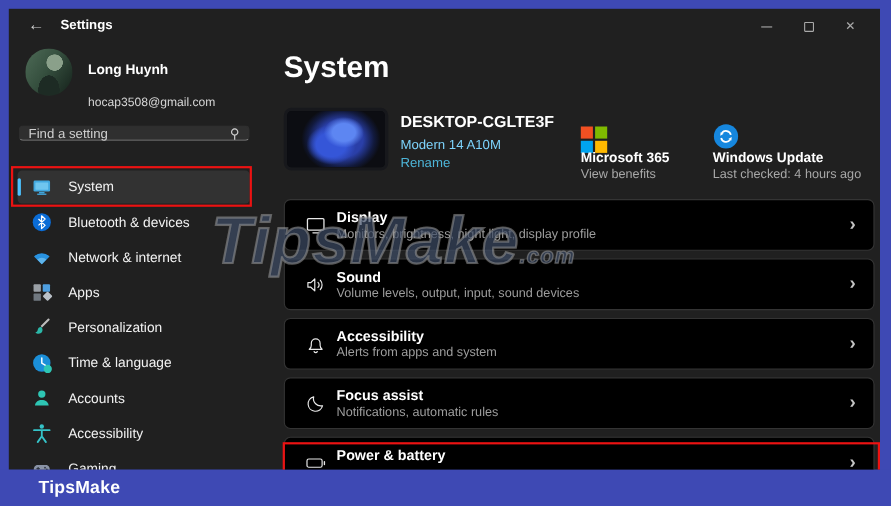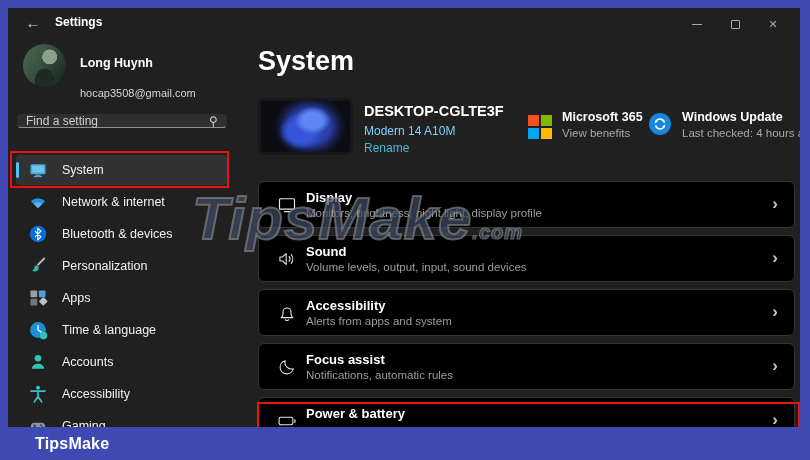--- a/index.html
+++ b/index.html
@@ -55,21 +55,21 @@
     border-radius:7px; background:#0c0d12; border:3px solid #17181c; overflow:hidden; }
   .device-thumb .bloom { position:absolute; inset:0;
     background:
       radial-gradient(ellipse 26px 20px at 58% 38%, #5d86f2 0 40%, transparent 70%),
       radial-gradient(ellipse 30px 24px at 45% 60%, #3556d8 0 45%, transparent 75%),
       radial-gradient(ellipse 40px 34px at 55% 50%, #2a3fa8 0 50%, #121a3e 75%, transparent 90%),
       #0c0d12; }
   .device-name { position:absolute; left:356px; top:95px; font-size:14.5px; font-weight:bold; }
   .device-model { position:absolute; left:356px; top:116px; font-size:12px; color:#7dd3fc; }
   .device-rename { position:absolute; left:356px; top:133px; font-size:12px; color:#4db5d8; }
-  .status-block { position:absolute; top:102px; display:flex; }
+  .status-block { position:absolute; top:102px; display:flex;flex-direction:column; }
   .status-ms { left:520px; }
   .status-wu { left:640px; }
   .status-block .sicon { width:24px; height:24px; margin-right:10px; margin-top:2px; }
   .status-title { font-size:12.5px; font-weight:bold; white-space:nowrap; }
   .status-sub { font-size:11.5px; color:#a8a8a8; margin-top:3px; white-space:nowrap; }
   .ms-logo { display:grid; grid-template-columns:11px 11px; grid-template-rows:11px 11px; gap:2px; margin-top:3px; }
   .ms-logo i { display:block; }
   .cards { position:absolute; left:250px; top:173px; width:537px; }
   .card { position:relative; width:537px; height:47px; background:#000000;
     border:1px solid #343434; border-radius:6px; margin-bottom:7px; }
@@ -130,55 +130,55 @@
             <rect x="3" y="5" width="18" height="12" rx="1.5" fill="#42a9e0"></rect>
             <rect x="5" y="7" width="14" height="8" rx="0.5" fill="#6fc6ef"></rect>
             <rect x="9" y="17.5" width="6" height="1.6" fill="#42a9e0"></rect>
             <rect x="7" y="19.2" width="10" height="1.4" fill="#42a9e0"></rect>
           </svg>
         </span>
     <span class="nlabel">System</span>
   </div>
       <div class="nav-item">
     <span class="nicon">
-          <svg width="20" height="20" viewBox="0 0 24 24">
-            <path d="M12 19.5L3.5 11a12 12 0 0 1 17 0z" fill="#2892e0"></path>
-            <path d="M12 19.5L7 14.4a7 7 0 0 1 10 0z" fill="#5fb5ec"></path>
-          </svg>
-        </span>
-    <span class="nlabel">Network &amp; internet</span>
-  </div>
-      <div class="nav-item">
-    <span class="nicon">
           <svg width="18" height="18" viewBox="0 0 24 24">
             <circle cx="12" cy="12" r="11" fill="#0a6cd6"></circle>
             <path d="M8 8.2l8 7.6-4.3 4V4.2l4.3 4-8 7.6" stroke="#fff" stroke-width="1.5" fill="none" stroke-linejoin="round"></path>
           </svg>
         </span>
     <span class="nlabel">Bluetooth &amp; devices</span>
   </div>
       <div class="nav-item">
     <span class="nicon">
           <svg width="20" height="20" viewBox="0 0 24 24">
-            <path d="M20.5 3.5l-8.2 8.2-1.6-1.6 8.2-8.2c.9-.4 2 .7 1.6 1.6z" fill="#bdbdbd"></path>
-            <path d="M11.5 11.2c-2.2-.3-3.6 1-4 3.2-.3 1.7-1.2 2.3-2.5 2.6 1.5 1.8 5.6 2.2 7.2-.4 1-1.6.8-3.8-.7-5.4z" fill="#2bb7a8"></path>
-          </svg>
-        </span>
-    <span class="nlabel">Personalization</span>
+            <path d="M12 19.5L3.5 11a12 12 0 0 1 17 0z" fill="#2892e0"></path>
+            <path d="M12 19.5L7 14.4a7 7 0 0 1 10 0z" fill="#5fb5ec"></path>
+          </svg>
+        </span>
+    <span class="nlabel">Network &amp; internet</span>
   </div>
       <div class="nav-item">
     <span class="nicon">
           <svg width="20" height="20" viewBox="0 0 24 24">
             <rect x="3" y="3" width="8" height="8" rx="1" fill="#9aa0a6"></rect>
             <rect x="13" y="3" width="8" height="8" rx="1" fill="#4e9fe0"></rect>
             <rect x="3" y="13" width="8" height="8" rx="1" fill="#707880"></rect>
             <rect x="14.5" y="12.2" width="7.6" height="7.6" rx="1" transform="rotate(45 18.3 16)" fill="#b9c0c7"></rect>
           </svg>
         </span>
     <span class="nlabel">Apps</span>
+  </div>
+      <div class="nav-item">
+    <span class="nicon">
+          <svg width="20" height="20" viewBox="0 0 24 24">
+            <path d="M20.5 3.5l-8.2 8.2-1.6-1.6 8.2-8.2c.9-.4 2 .7 1.6 1.6z" fill="#bdbdbd"></path>
+            <path d="M11.5 11.2c-2.2-.3-3.6 1-4 3.2-.3 1.7-1.2 2.3-2.5 2.6 1.5 1.8 5.6 2.2 7.2-.4 1-1.6.8-3.8-.7-5.4z" fill="#2bb7a8"></path>
+          </svg>
+        </span>
+    <span class="nlabel">Personalization</span>
   </div>
       <div class="nav-item">
     <span class="nicon">
           <svg width="20" height="20" viewBox="0 0 24 24">
             <circle cx="12" cy="12" r="9.5" fill="#1b8fd8"></circle>
             <path d="M12 6.5V12l4 2.5" stroke="#fff" stroke-width="1.6" fill="none" stroke-linecap="round"></path>
             <circle cx="18.5" cy="18.5" r="4.5" fill="#2ec6b4"></circle>
           </svg>
         </span>
     <span class="nlabel">Time &amp; language</span>

